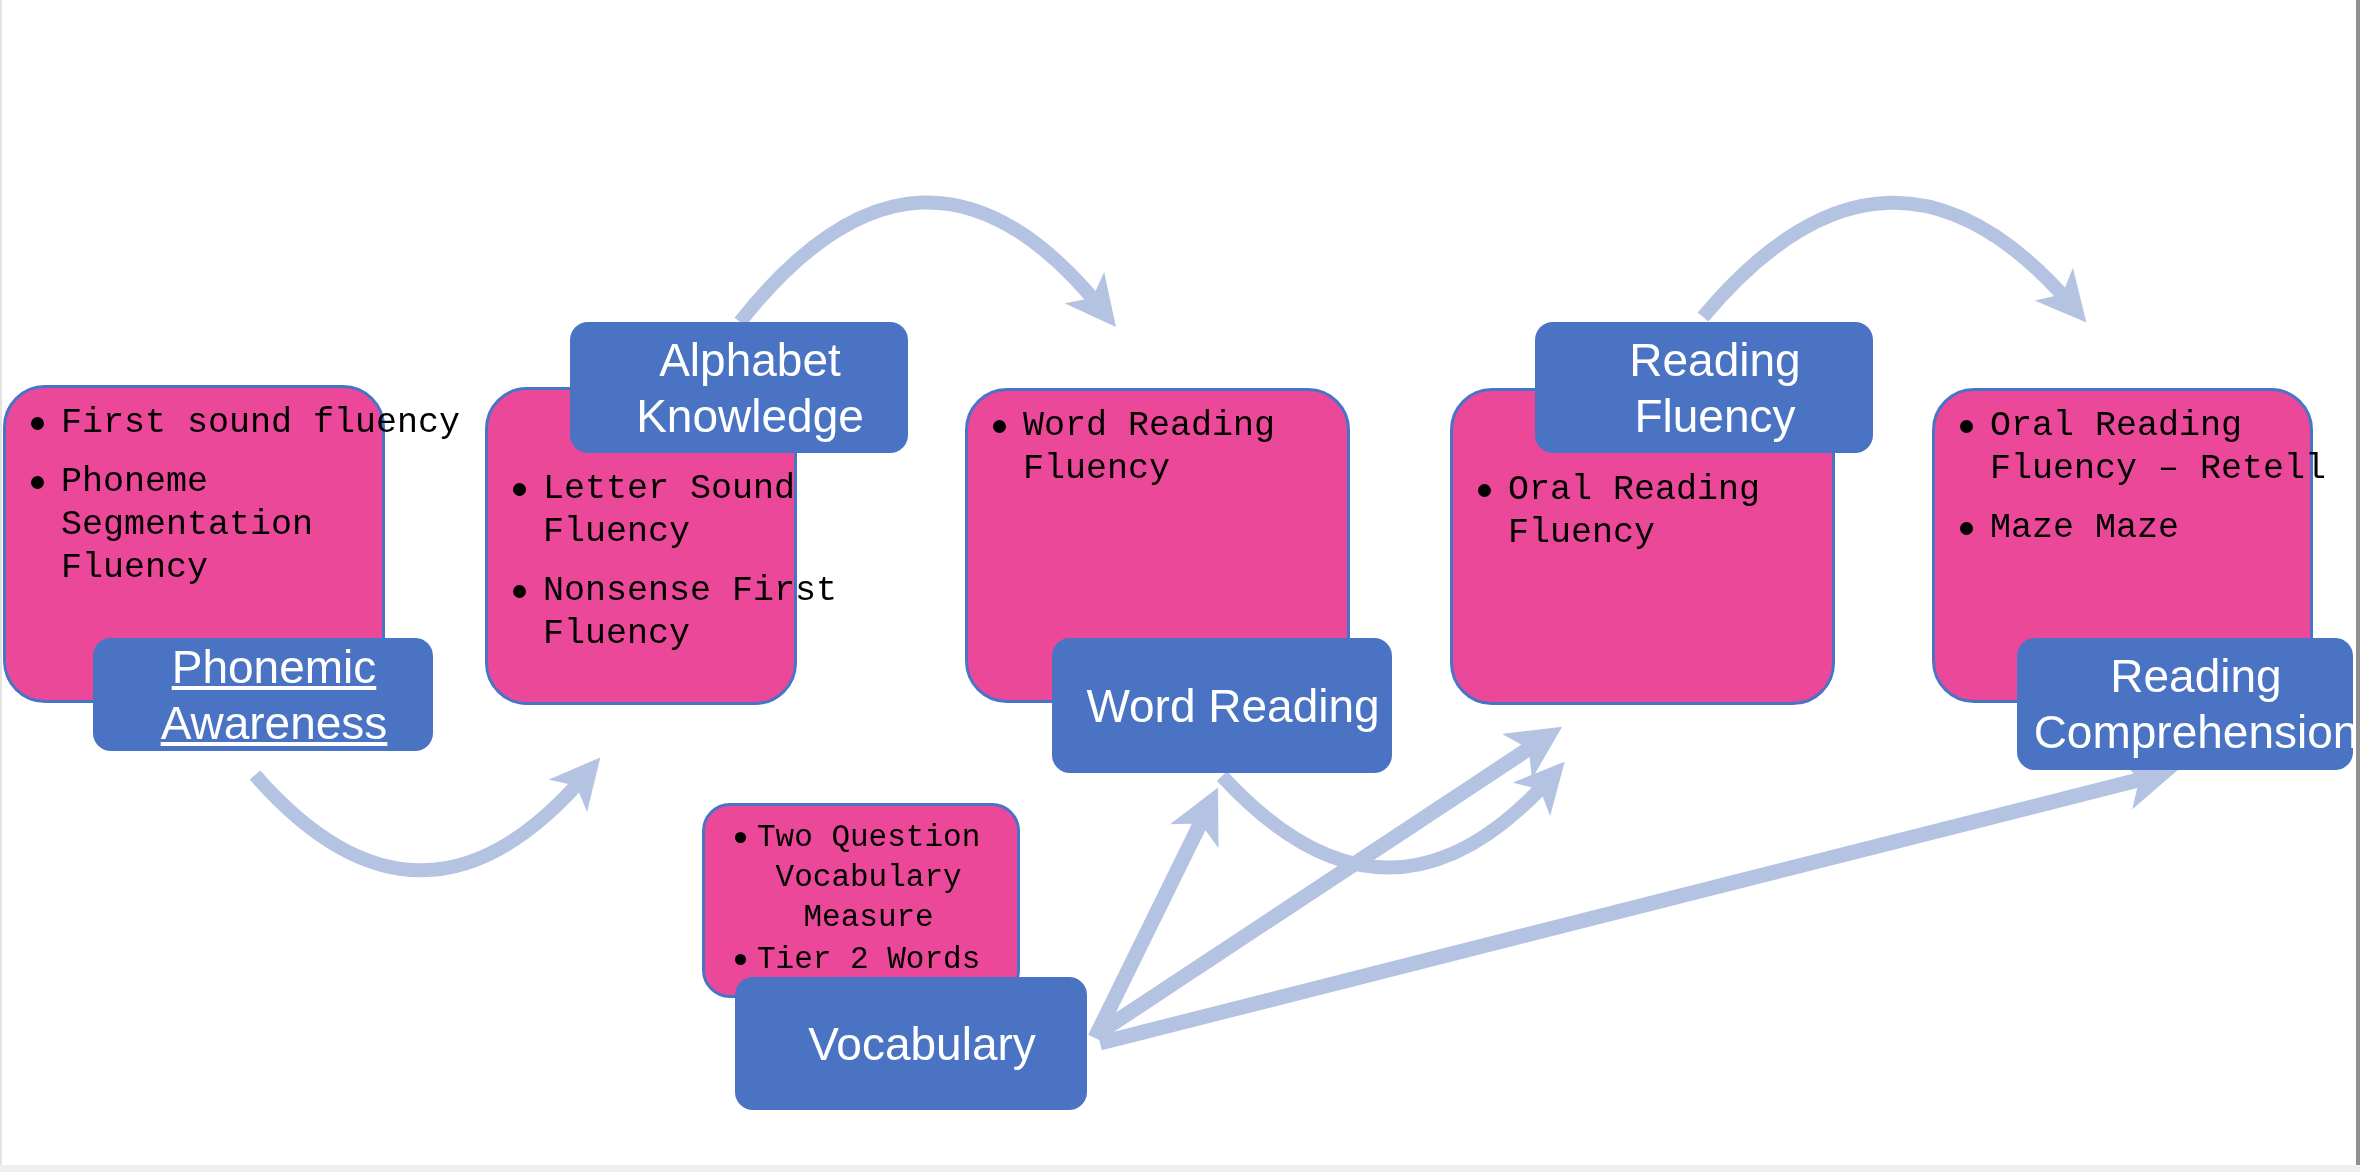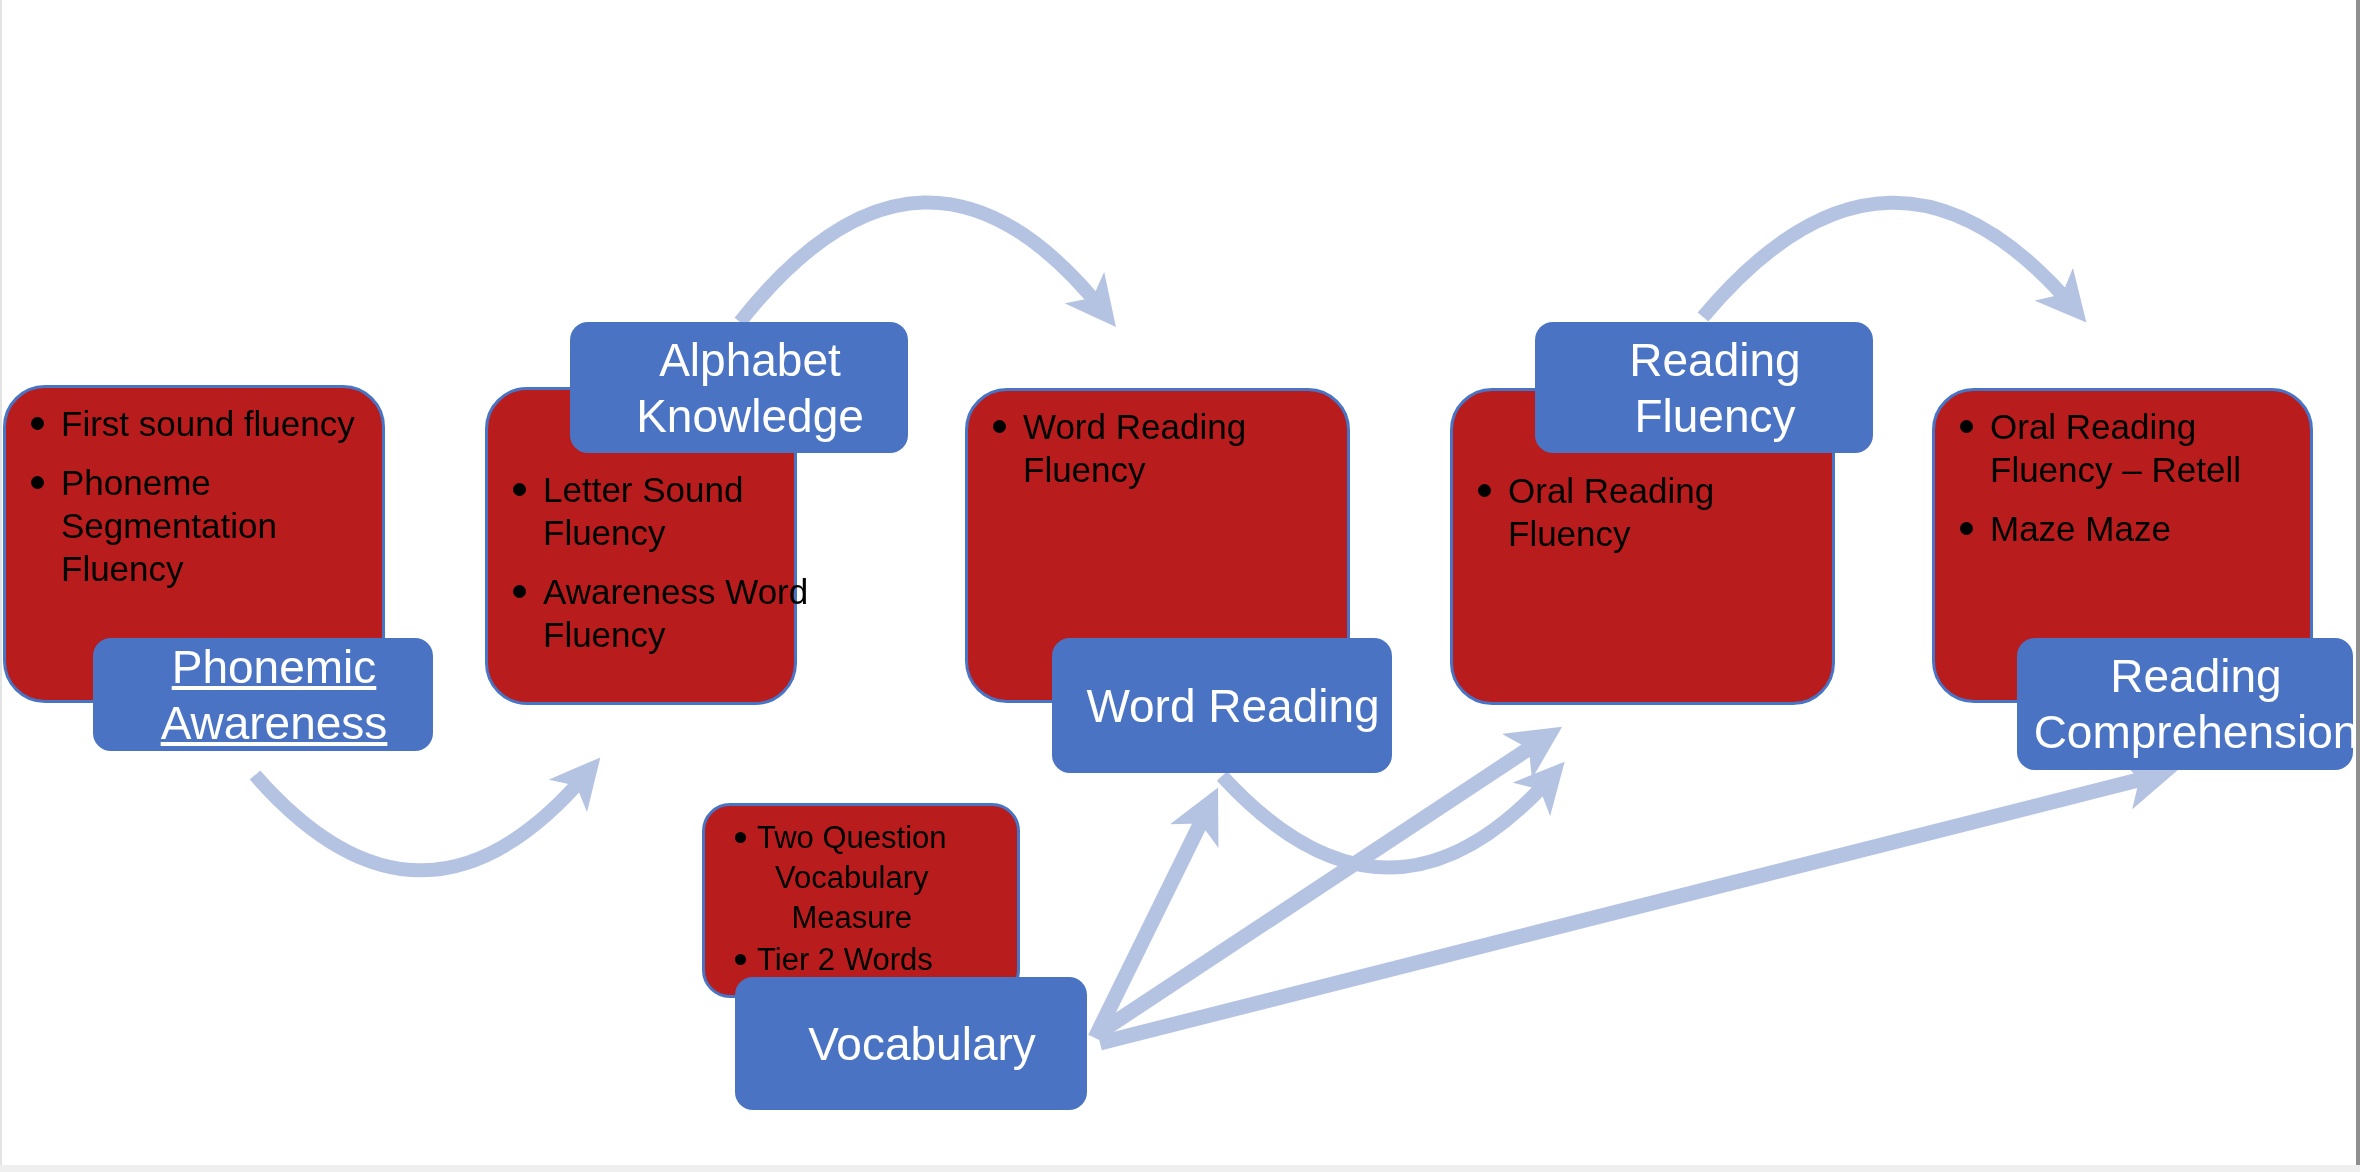--- a/index.html
+++ b/index.html
@@ -11,25 +11,26 @@
     font-family:"Liberation Sans", sans-serif;
   }
   
   .edge-left{position:absolute;left:0;top:0;width:2px;height:1172px;background:#e3e3e3;z-index:5;}
   .edge-right{position:absolute;right:0;top:0;width:4px;height:1172px;background:#8f8f8f;z-index:5;}
   .edge-bottom{position:absolute;left:0;bottom:0;width:2360px;height:7px;background:#efefef;z-index:5;}
 
   
   .container{
     position:absolute;
-    background:#b91c1c;
+    background:#ec4899;
     border:3px solid #4874C6;
     border-radius:42px;
     box-sizing:border-box;
     z-index:1;
+    font-family:Liberation Mono, monospace;
   }
   .bullets{padding:14px 8px 0 16px;}
   .pad-under-label{padding-top:78px;}
   .bullet-item{display:flex;margin-bottom:16px;font-size:35px;line-height:43px;color:#000;}
   .dot{width:13px;height:13px;border-radius:50%;background:#000;margin:15px 17px 0 9px;flex:none;}
   .bullet-text{white-space:pre;}
 
   .small .bullets{padding:12px 4px 0 28px;text-align:center;}
   .small .bullet-item{font-size:31px;line-height:40px;margin-bottom:2px;}
   .small .dot{width:11px;height:11px;margin:14px 11px 0 2px;}
@@ -91,21 +92,21 @@
 
   <div class="container" id="c2">
     <div class="bullets pad-under-label">
       <div class="bullet-item">
         <span class="dot"></span>
         <span class="bullet-text">Letter Sound
 Fluency</span>
       </div>
       <div class="bullet-item">
         <span class="dot"></span>
-        <span class="bullet-text">Awareness Word
+        <span class="bullet-text">Nonsense First
 Fluency</span>
       </div>
     </div>
   </div>
   <div class="label" id="l2">
     <span>Alphabet
 Knowledge</span>
   </div>
 
   <div class="container" id="c3">

